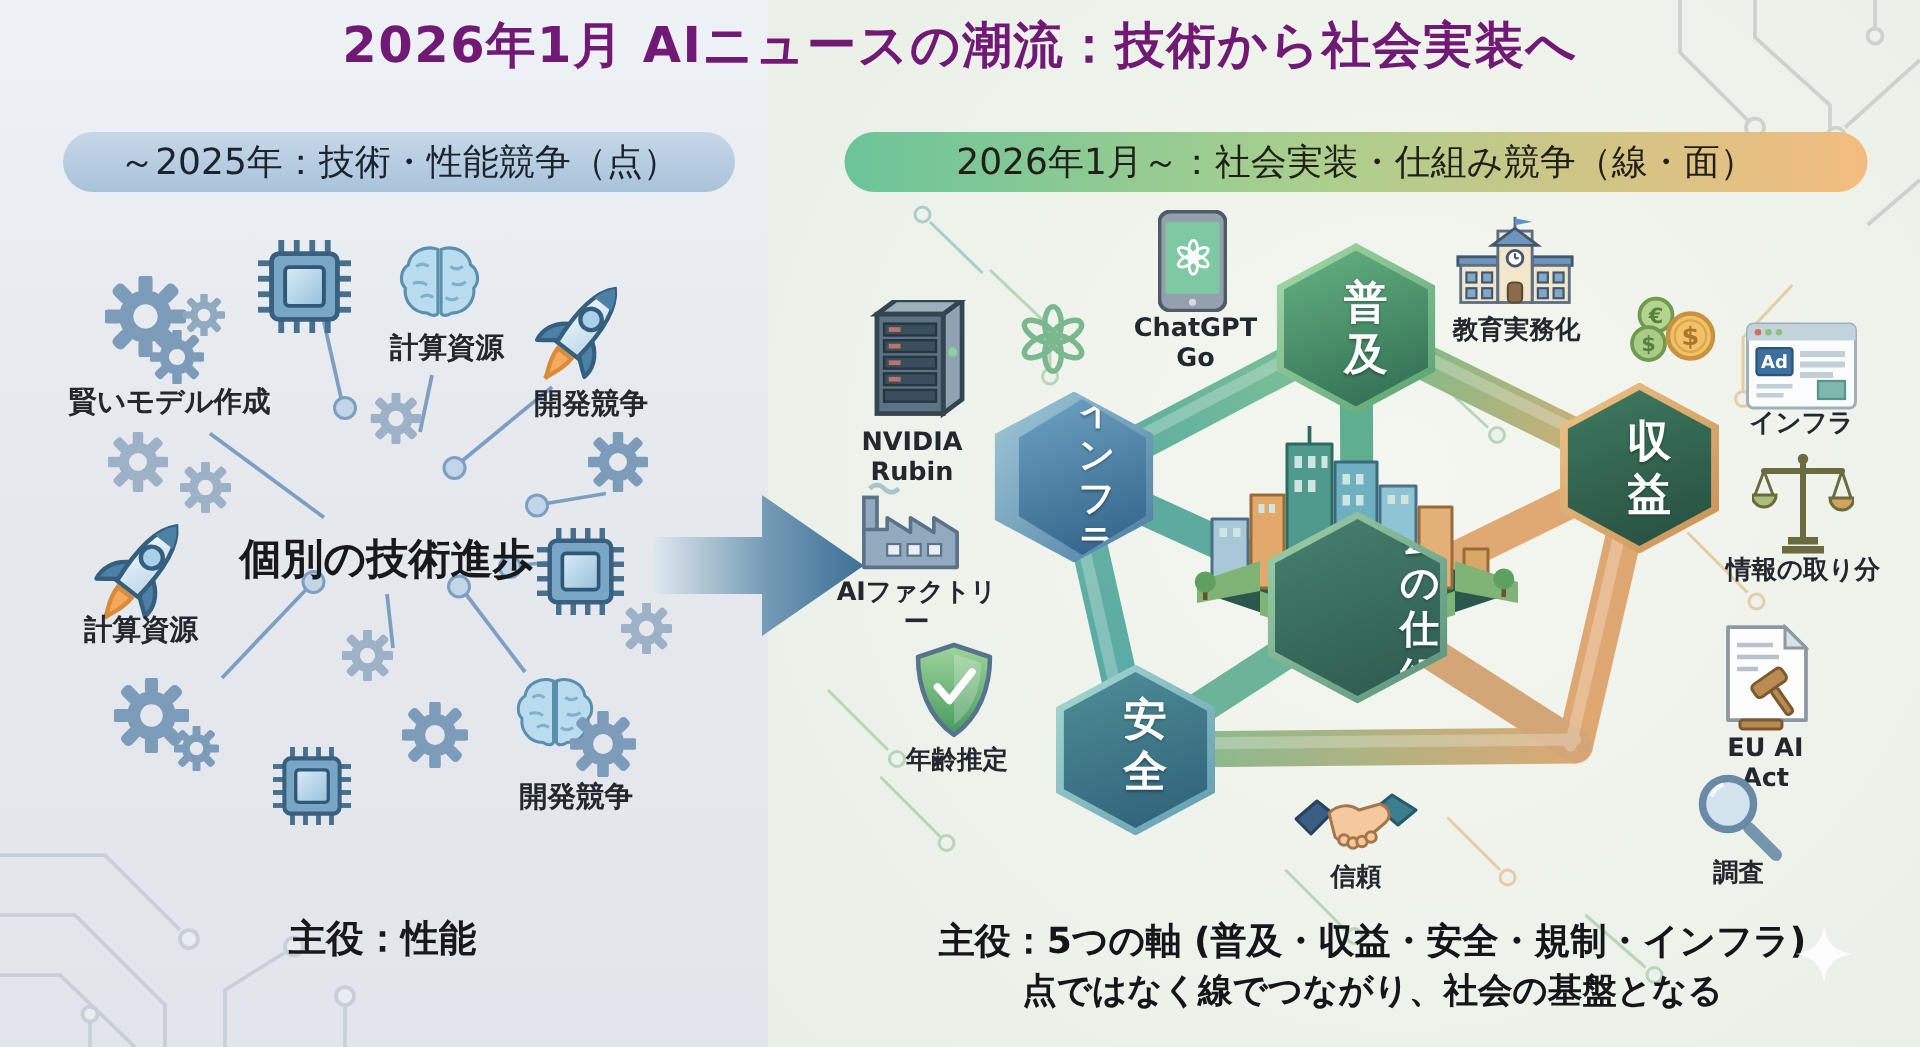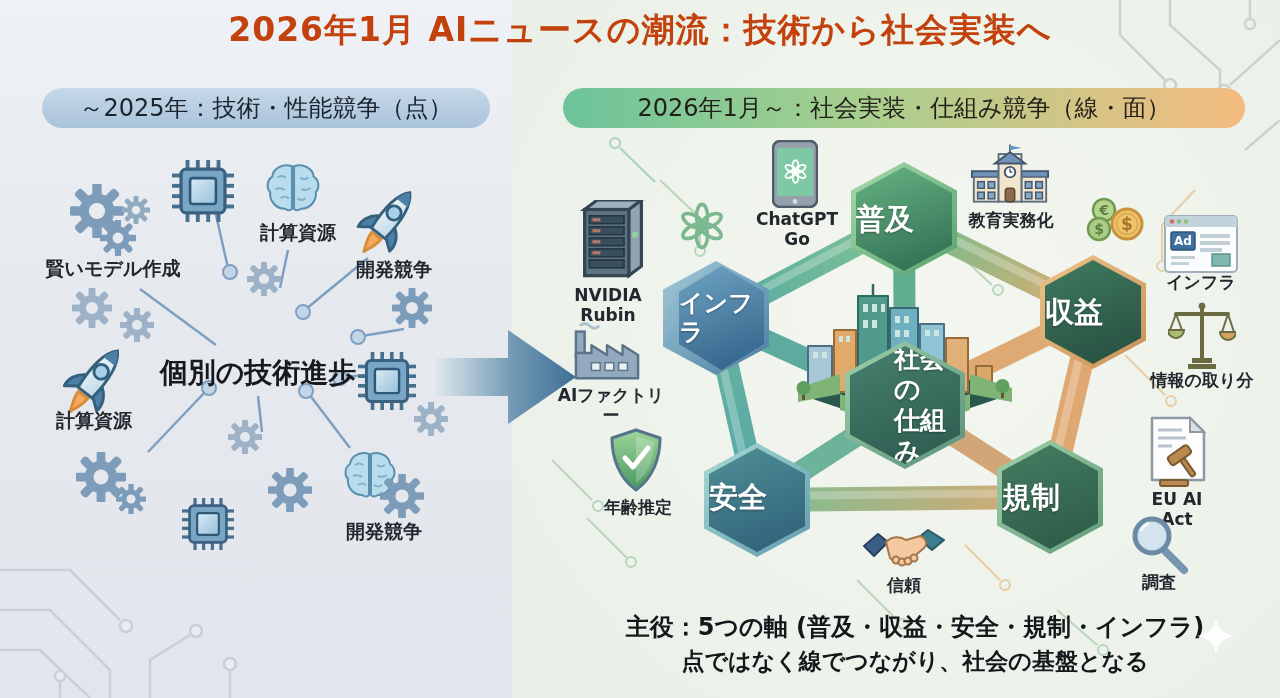--- a/index.html
+++ b/index.html
@@ -7,30 +7,30 @@
     font-family:"DejaVu Sans","Liberation Sans",sans-serif;background:#eef2ec;}
   .abs{position:absolute;}
   .lbl{position:absolute;font-weight:800;color:#22282e;text-align:center;line-height:1.15;}
   .icon{position:absolute;}
   
   #left-bg{left:0;top:0;width:512px;height:698px;
     background:linear-gradient(180deg,#eef1f5 0%,#e6eaef 40%,#e2e6ec 100%);}
   #right-bg{left:512px;top:0;width:768px;height:698px;
     background:radial-gradient(circle at 55% 45%, #f4f7f0 0%, #edf2ea 60%, #e9efe6 100%);}
   #page-title{left:0;right:0;top:8px;text-align:center;font-size:33px;font-weight:800;
-    color:#c2410c;letter-spacing:1px;}
+    color:#701a75;letter-spacing:1px;}
   .pill{position:absolute;top:88px;height:40px;border-radius:21px;display:flex;
     align-items:center;justify-content:center;font-size:24px;font-weight:400;}
   #left-pill{left:42px;width:448px;background:linear-gradient(180deg,#c6d8e8,#a9c3da);color:#1b232e;}
   #right-pill{left:563px;width:682px;background:linear-gradient(90deg,#6cc49a 0%,#a9cf8e 45%,#f4bc7f 100%);color:#221e18;}
   
   .hex{position:absolute;clip-path:polygon(50% 0%,100% 25%,100% 75%,50% 100%,0% 75%,0% 25%);}
   .hex .in{position:absolute;left:5px;top:5px;right:5px;bottom:5px;
     clip-path:polygon(50% 0%,100% 25%,100% 75%,50% 100%,0% 75%,0% 25%);
-    display:flex;flex-direction:column;align-items:flex-start;justify-content:center;}
+    display:flex;flex-direction:column;align-items:flex-end;justify-content:center;padding-left:40px;}
   .hex .t{color:#fff;font-weight:800;text-shadow:0 1px 2px rgba(0,0,0,.35);line-height:1.2;}
   #hex-infra{left:663px;top:261px;width:106px;height:114px;background:linear-gradient(135deg,#a3cbd9,#4a7ba0);}
   #hex-infra .in{background:linear-gradient(160deg,#6ea3c2,#2f5f86);margin-left:11px;}
   #hex-adoption{left:851px;top:162px;width:106px;height:114px;background:linear-gradient(135deg,#a8dbab,#57a06f);}
   #hex-adoption .in{background:linear-gradient(160deg,#66b283,#2e6b50);}
   #hex-revenue{left:1040px;top:255px;width:106px;height:114px;background:linear-gradient(135deg,#eec489,#c89055);}
   #hex-revenue .in{background:linear-gradient(160deg,#3f7a60,#264e3f);}
   #hex-safety{left:704px;top:443px;width:106px;height:114px;background:linear-gradient(135deg,#abdbd2,#5f9ab0);font-family:Liberation Mono, monospace;}
   #hex-safety .in{background:linear-gradient(160deg,#4f8f96,#2e5f78);}
   #hex-regulation{left:997px;top:440px;width:106px;height:114px;background:linear-gradient(135deg,#a2d1aa,#5f9a78);}
@@ -440,20 +440,21 @@
       <use href="#gear"></use>
     </svg>
   <svg class="icon" style="left:342px;top:450px;width:56px;height:50px">
       <use href="#brain"></use>
     </svg>
   <svg class="icon" style="left:380px;top:474px;width:44px;height:44px;color:#7d9cba">
       <use href="#gear"></use>
     </svg>
   <div class="lbl" style="left:324px;top:521px;width:120px;font-size:19px">開発競争</div>
 
+  <div class="lbl" id="left-footer">主役：性能</div>
 
   <svg class="abs" style="left:436px;top:320px" width="145" height="115">
     <polygon points="0,38 72,38 72,10 140,57 72,104 72,76 0,76" fill="url(#arrowG)"></polygon>
   </svg>
 
   <svg class="abs" style="left:512px;top:130px" width="768" height="540" viewBox="512 130 768 540">
     <defs>
       <linearGradient id="g1" gradientUnits="userSpaceOnUse" x1="716" y1="318" x2="904" y2="219">
         <stop offset="0" stop-color="#55aaa2"></stop>
           <stop offset="1" stop-color="#84c493"></stop>
@@ -549,25 +550,20 @@
   <div class="hex" id="hex-revenue">
       <div class="in">
         <span class="t fs29">収益</span>
       </div>
     </div>
   <div class="hex" id="hex-safety">
       <div class="in">
         <span class="t fs29">安全</span>
       </div>
     </div>
-  <div class="hex" id="hex-regulation">
-      <div class="in">
-        <span class="t fs29">規制</span>
-      </div>
-    </div>
   <div class="hex" id="hex-center">
       <div class="in">
     <span class="t fs26">社会の</span>
     <span class="t fs26">仕組み</span>
   </div>
     </div>
 
   <svg class="icon" style="left:578px;top:200px;width:70px;height:82px">
       <use href="#server"></use>
     </svg>

